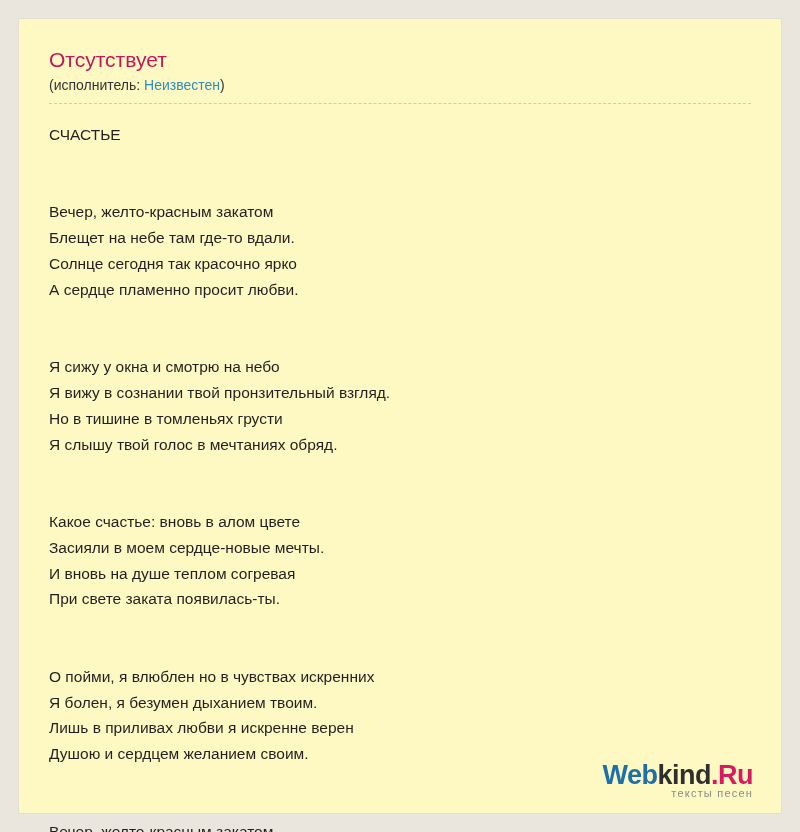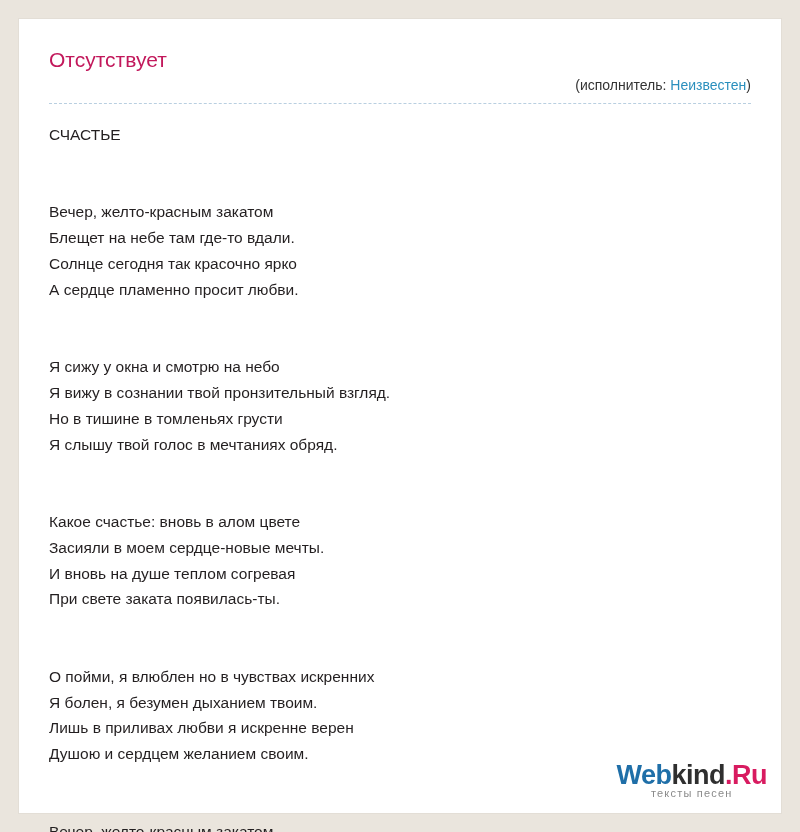--- a/index.html
+++ b/index.html
@@ -12,61 +12,60 @@
     background: #eae5dd;
     font-family: "Liberation Sans", sans-serif;
     overflow: hidden;
   }
   .page {
     position: absolute;
     left: 18px;
     top: 18px;
     width: 764px;
     height: 796px;
-    background: #ffffff;
+    background: #fef9c3;
     box-sizing: border-box;
     border: 1px solid #e3ded6;
   }
   .inner {
     padding: 28px 30px 0 30px;
   }
   .song-title {
     color: #c2185b;
     font-size: 21px;
     line-height: 26px;
     margin: 0 0 4px 0;
     font-weight: normal;
   }
   .artist-line {
     font-size: 14px;
     color: #333333;
     padding-bottom: 10px;
     border-bottom: 1px dashed #b9cfe0;
     margin-bottom: 0;
-    text-align: right;
   }
   .artist-link {
     color: #2a8fbd;
     text-decoration: none;
   }
   .lyrics {
     margin: 0;
     padding: 18px 0 0 0;
     font-family: "Liberation Sans", sans-serif;
     font-size: 15.5px;
     line-height: 25.8px;
     color: #231f20;
     white-space: pre-wrap;
     word-wrap: break-word;
   }
   .watermark {
     position: absolute;
-    right: 14px;
+    right: 28px;
     bottom: 14px;
-    text-align: center;
+    text-align: right;
     user-select: none;
   }
   .wm-main {
     font-family: "Liberation Sans", sans-serif;
     font-weight: bold;
     font-size: 27px;
     line-height: 28px;
     letter-spacing: -0.5px;
   }
   .wm-web {

